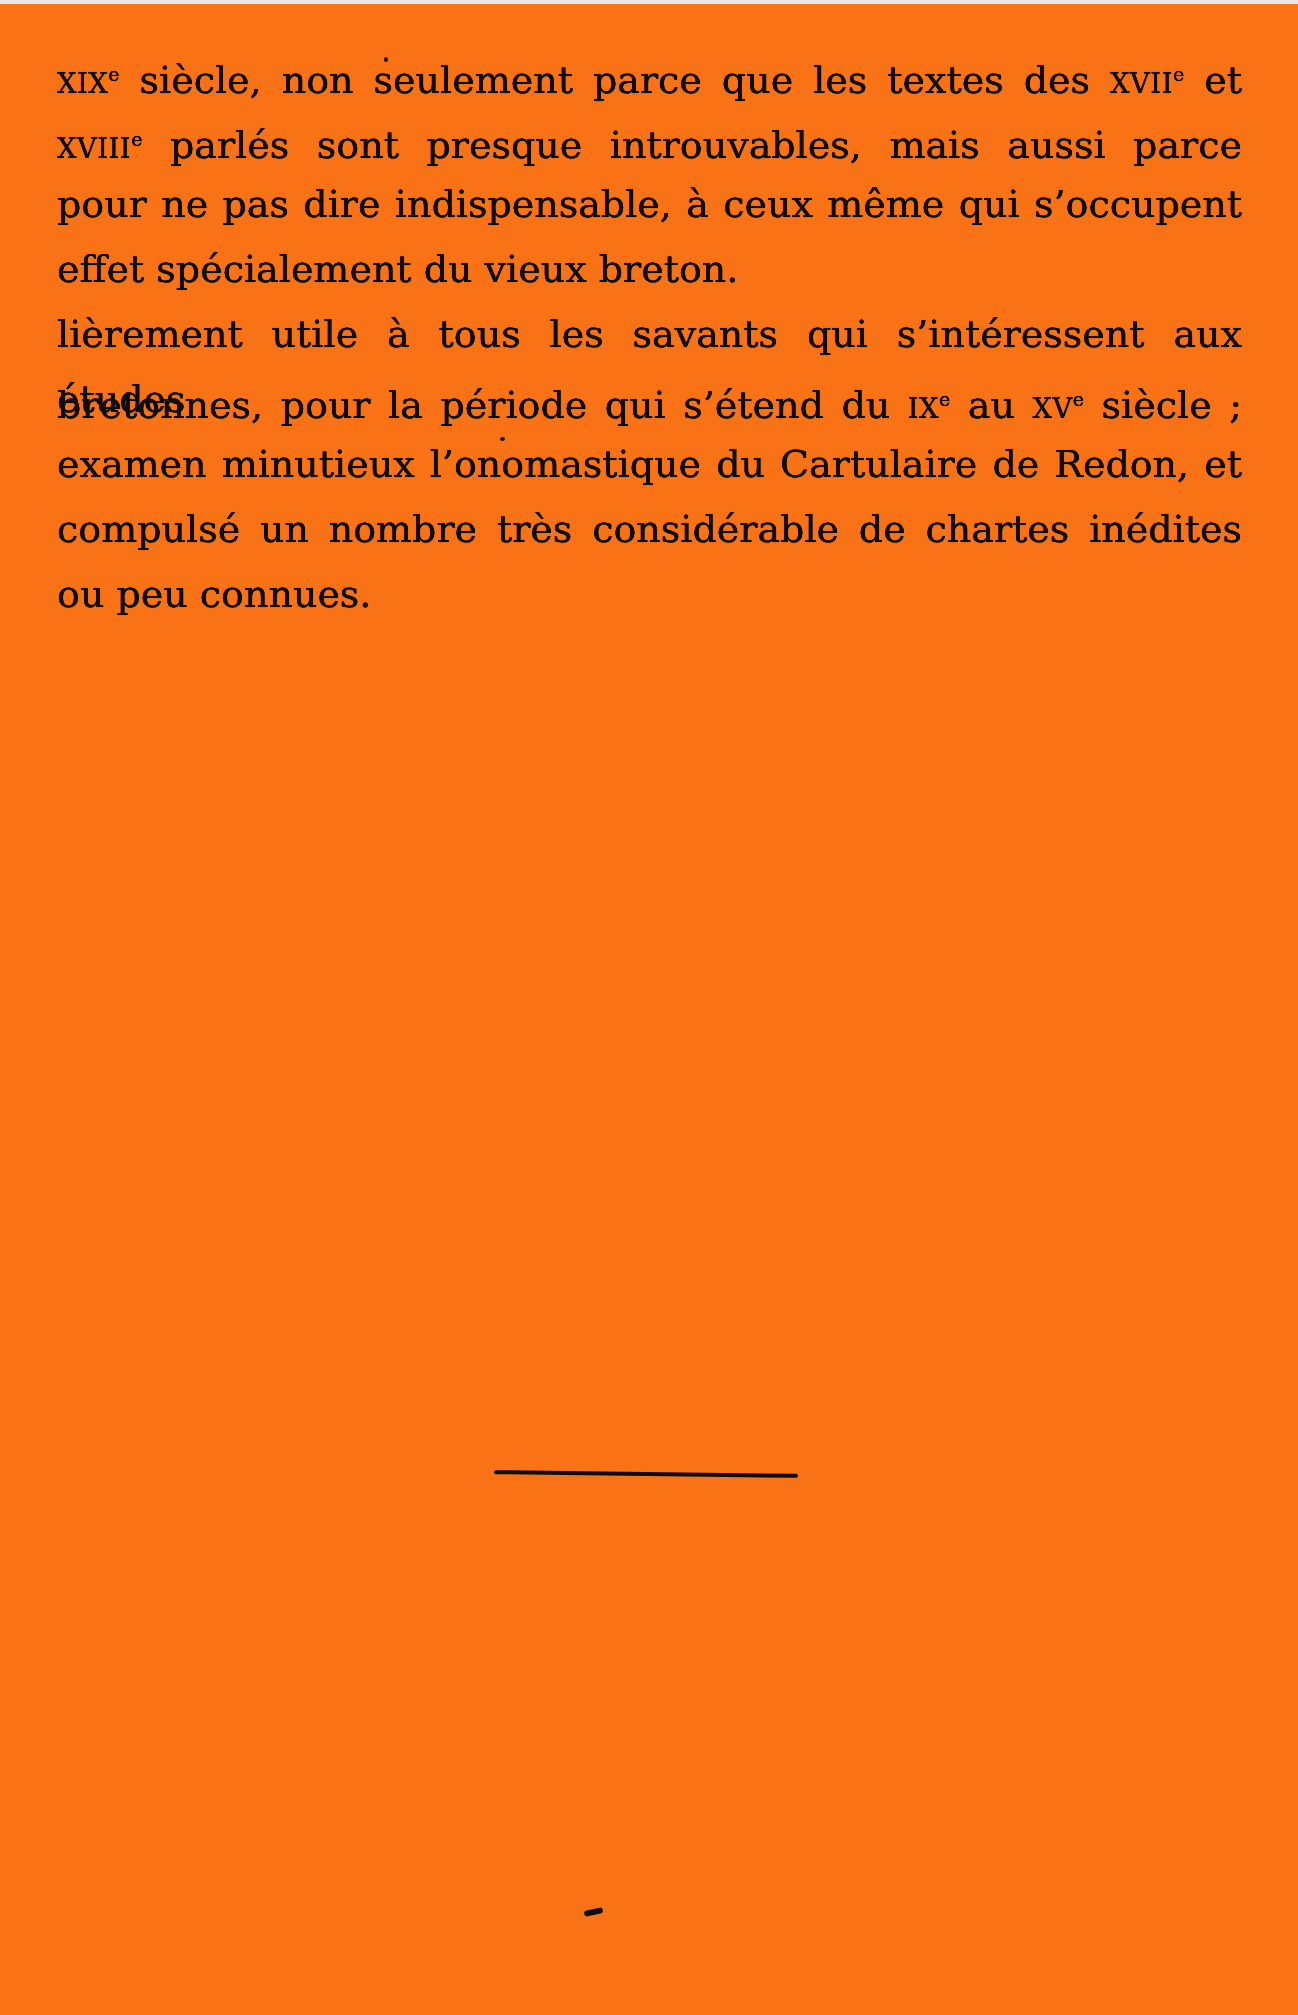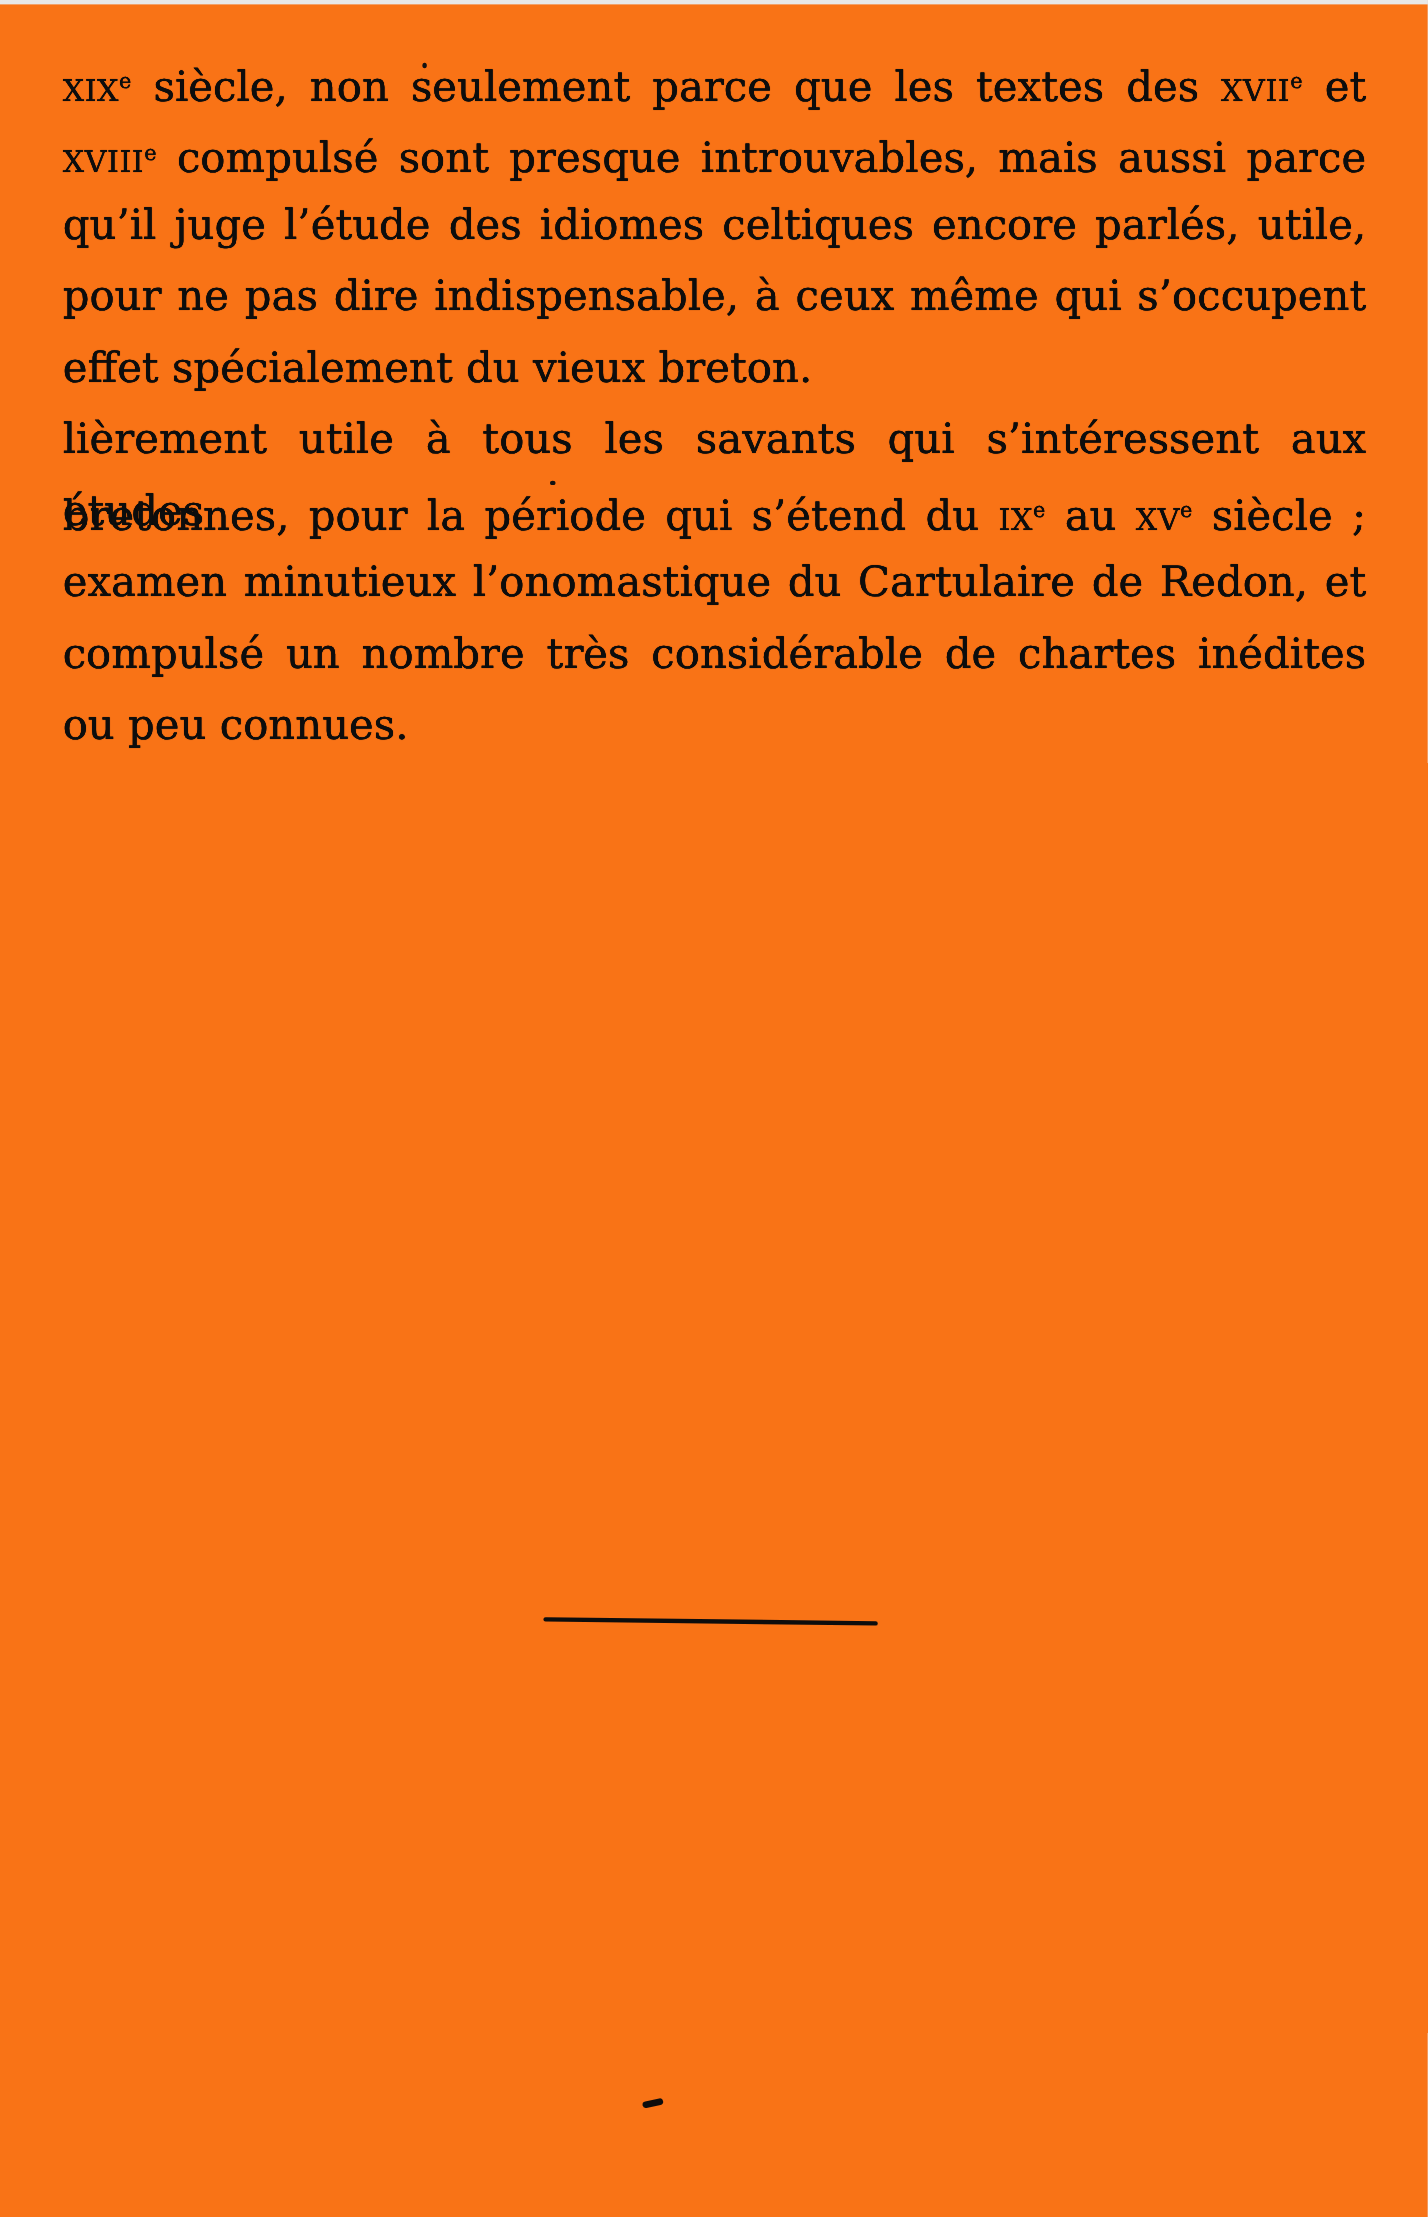--- a/index.html
+++ b/index.html
@@ -81,22 +81,21 @@
   }
 </style>
 </head>
 <body>
 
 <div class="page">
   <span class="speck-top"></span>
   <span class="speck-mid"></span>
   <div class="text-block">
       <div class="line"><span class="sc">xix</span><span class="sup">e</span><span> siècle, non seulement parce que les textes des </span><span class="sc">xvii</span><span class="sup">e</span><span> et</span></div>
-      <div class="line"><span class="sc">xviii</span><span class="sup">e</span><span> compulsé sont presque introuvables, mais aussi parce</span></div>
-      <div class="line"><span>qu’il juge l’étude des idiomes celtiques encore parlés, utile,</span></div>
+      <div class="line"><span class="sc">xviii</span><span class="sup">e</span><span> parlés sont presque introuvables, mais aussi parce</span></div>
       <div class="line"><span>pour ne pas dire indispensable, à ceux même qui s’occupent</span></div>
       <div class="line last"><span>effet spécialement du vieux breton.</span></div>
       <div class="line"><span>lièrement utile à tous les savants qui s’intéressent aux études</span></div>
       <div class="line"><span>bretonnes, pour la période qui s’étend du </span><span class="sc">ix</span><span class="sup">e</span><span> au </span><span class="sc">xv</span><span class="sup">e</span><span> siècle ;</span></div>
       <div class="line"><span>examen minutieux l’onomastique du Cartulaire de Redon, et</span></div>
       <div class="line"><span>compulsé un nombre très considérable de chartes inédites</span></div>
       <div class="line last"><span>ou peu connues.</span></div>
     </div>
   <div class="divider"></div>
   <span class="dash-bottom"></span>

